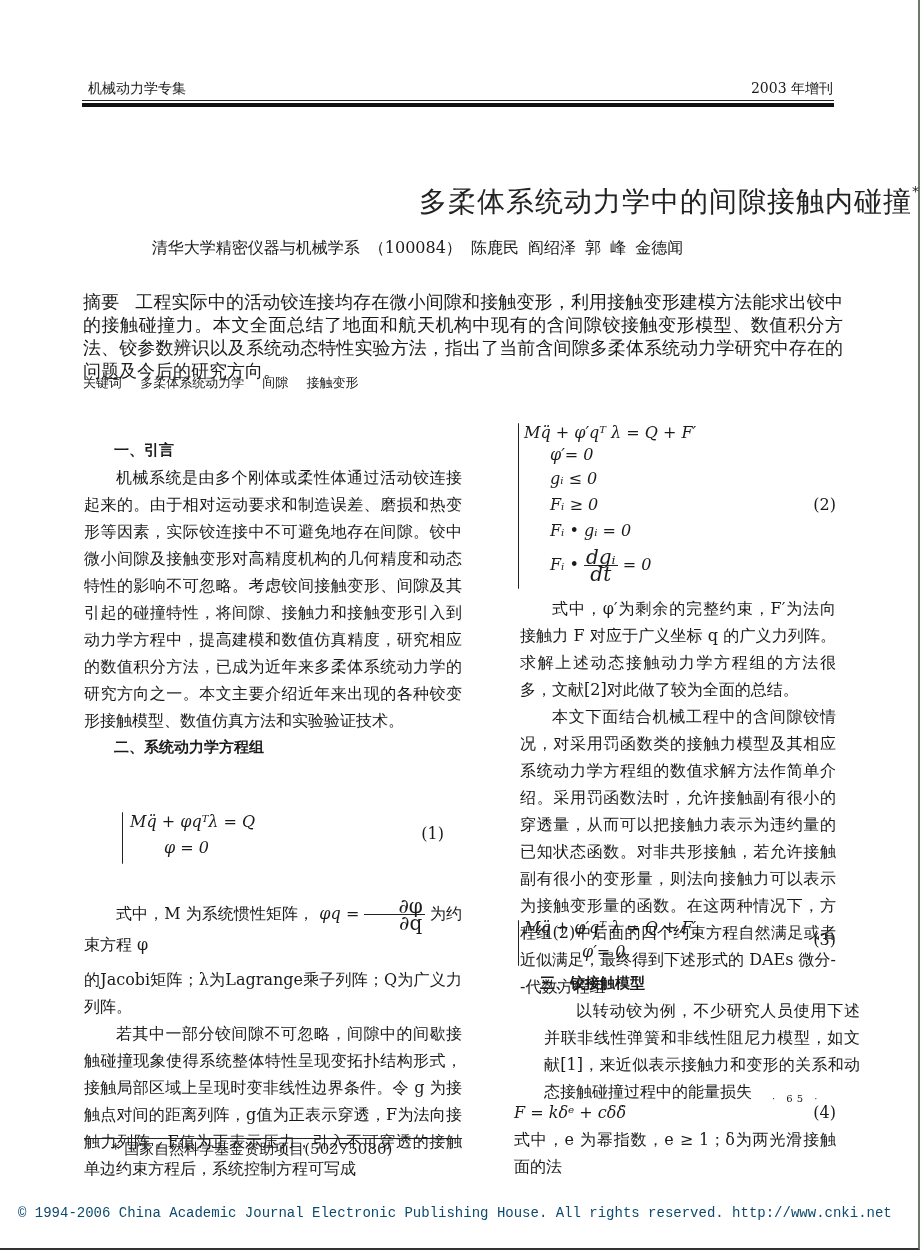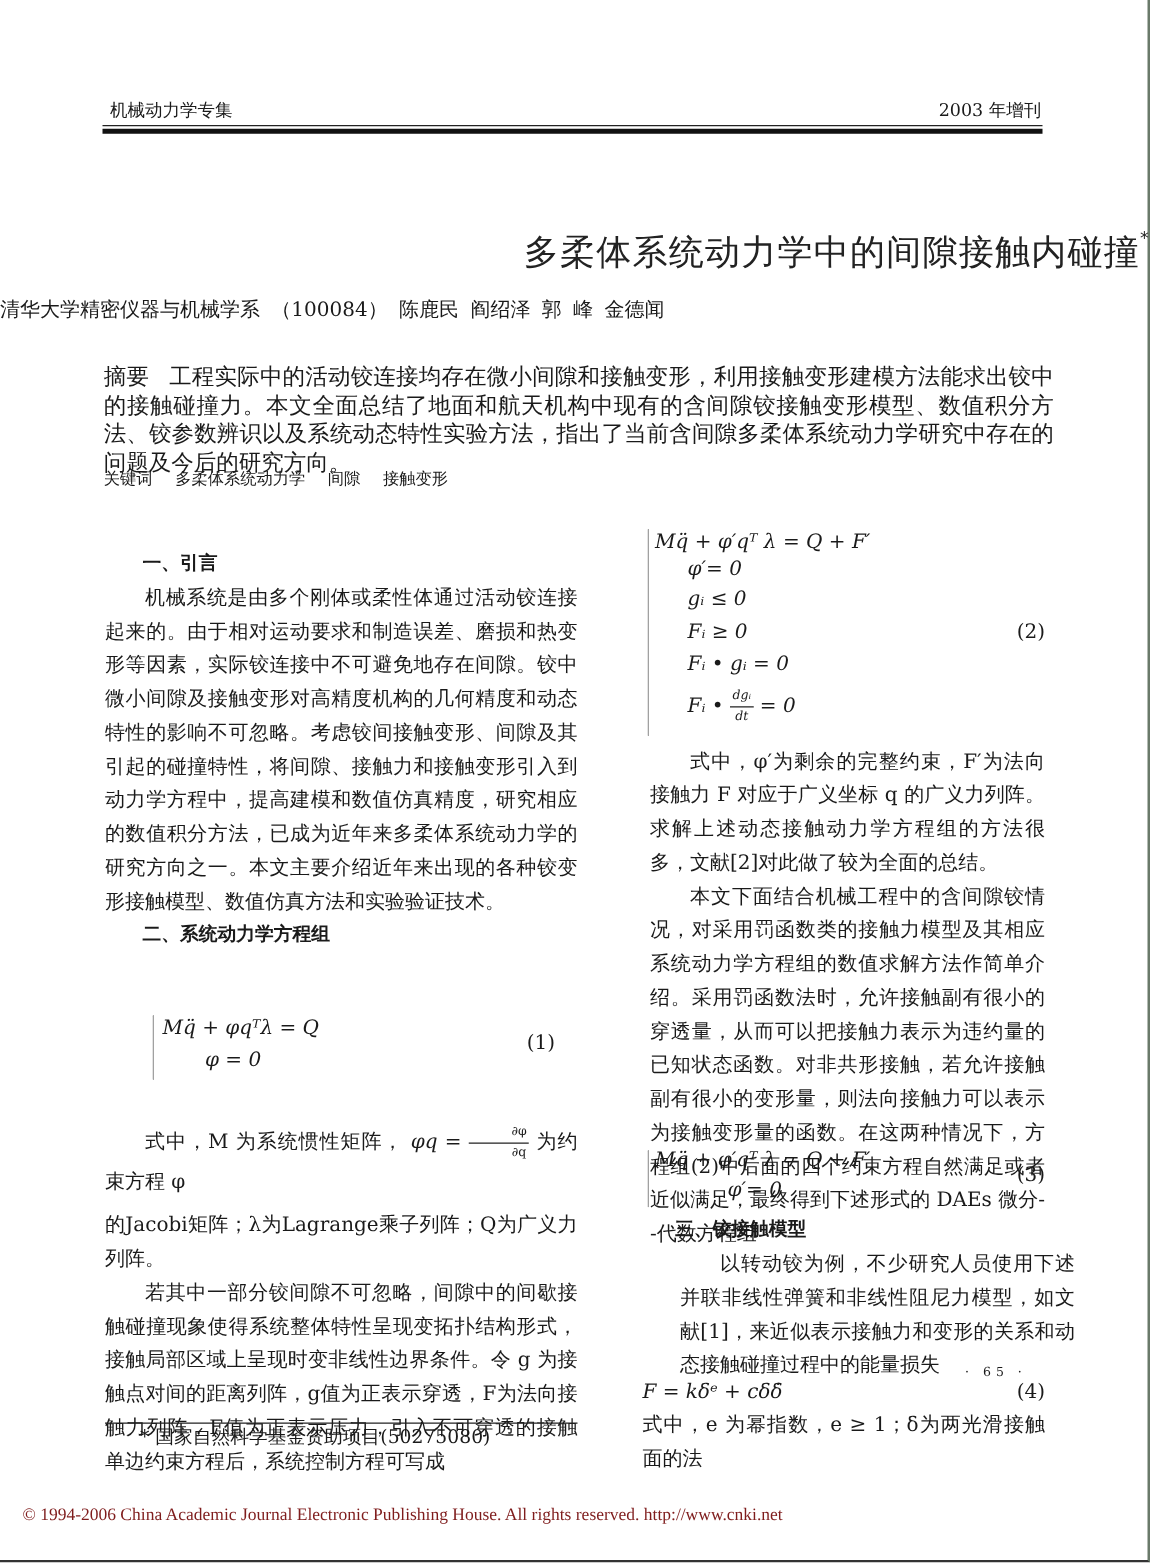--- a/index.html
+++ b/index.html
@@ -8,43 +8,43 @@
     font-family: "DejaVu Serif", serif; color: #1a1a1a;
   }
   .frame { position: absolute; left: 0; top: 0; width: 918px; height: 1248px; border-right: 2px solid #6a7a6a; border-bottom: 2px solid #333; }
   .hdr { position: absolute; top: 80px; left: 88px; width: 745px; font-size: 14px; }
   .hdr .l { position: absolute; left: 0; top: 0; }
   .hdr .r { position: absolute; right: 0; top: 0; }
   .hline1 { position: absolute; left: 82px; top: 100px; width: 752px; height: 1px; background: #222; }
   .hline2 { position: absolute; left: 82px; top: 103px; width: 752px; height: 4px; background: #111; }
   .title { position: absolute; top: 183px; left: 0; width: 920px; text-align: right; font-size: 28px; letter-spacing: 1px; font-family: "DejaVu Sans", sans-serif; font-weight: normal; color: #222; }
   .title sup { font-size: 14px; vertical-align: top; }
-  .authors { position: absolute; top: 238px; left: 0; width: 835px; text-align: left; font-size: 16px; word-spacing: 4px; }
+  .authors { position: absolute; top: 238px; left: 0; width: 835px; text-align: center; font-size: 16px; word-spacing: 4px; }
   .abstract { position: absolute; top: 290px; left: 83px; width: 760px; font-size: 18px; line-height: 23px; text-align: justify; }
   .abstract .lbl { margin-right: 16px; }
   .keywords { position: absolute; top: 374px; left: 83px; font-size: 13px; }
   .keywords span { margin-right: 14px; }
   .col { position: absolute; font-size: 16px; line-height: 27px; text-align: justify; }
   .col.left { left: 84px; top: 421px; width: 378px; margin-top: 16px; }
   .col.right { left: 520px; top: 595px; width: 316px; }
   .col p { margin: 0; text-indent: 2em; }
   .sec { font-weight: bold; font-family: "DejaVu Sans", sans-serif; font-size: 15px; padding-left: 2em; margin: 0; }
   .eq { position: relative; font-family: "DejaVu Serif", serif; font-style: italic; font-size: 16px; }
   .eq .num { position: absolute; right: 0; font-style: normal; }
   .brace { position: absolute; border-left: 1.5px solid #222; border-radius: 8px 0 0 8px; }
   .eq1 { position: absolute; left: 122px; top: 810px; width: 322px; height: 56px; }
   .eq2 { position: absolute; left: 518px; top: 423px; width: 318px; height: 170px; }
   .eq3 { position: absolute; left: 518px; top: 918px; width: 318px; height: 50px; }
   .eq4 { position: absolute; left: 514px; top: 1103px; width: 322px; height: 22px; }
   .line { position: absolute; white-space: nowrap; }
   .footline { position: absolute; left: 84px; top: 1138px; width: 378px; height: 1px; background: #222; }
   .footnote { position: absolute; left: 112px; top: 1140px; font-size: 15px; }
   .pageno { position: absolute; left: 772px; top: 1093px; font-size: 10px; letter-spacing: 4px; text-align: center; }
-  .copyright { position: absolute; left: 18px; top: 1205px; font-size: 14px; color: #7f1d1d; font-family: Liberation Serif, serif; }
-  .frac { display: inline-block; vertical-align: middle; text-align: center; font-size: 10px; line-height: 16px; }
+  .copyright { position: absolute; left: 18px; top: 1205px; font-size: 14px; color: #0c4a6e; font-family: Liberation Mono, monospace; }
+  .frac { display: inline-block; vertical-align: middle; text-align: center; font-size: 20px; line-height: 16px; }
   .frac span { display: block; }
   .frac .top { border-bottom: 1px solid #222; padding: 0 2px; }
   i { font-family: "DejaVu Serif", serif; }
 </style>
 </head>
 <body>
 
 <div class="frame"></div>
 
 <div class="hdr">

